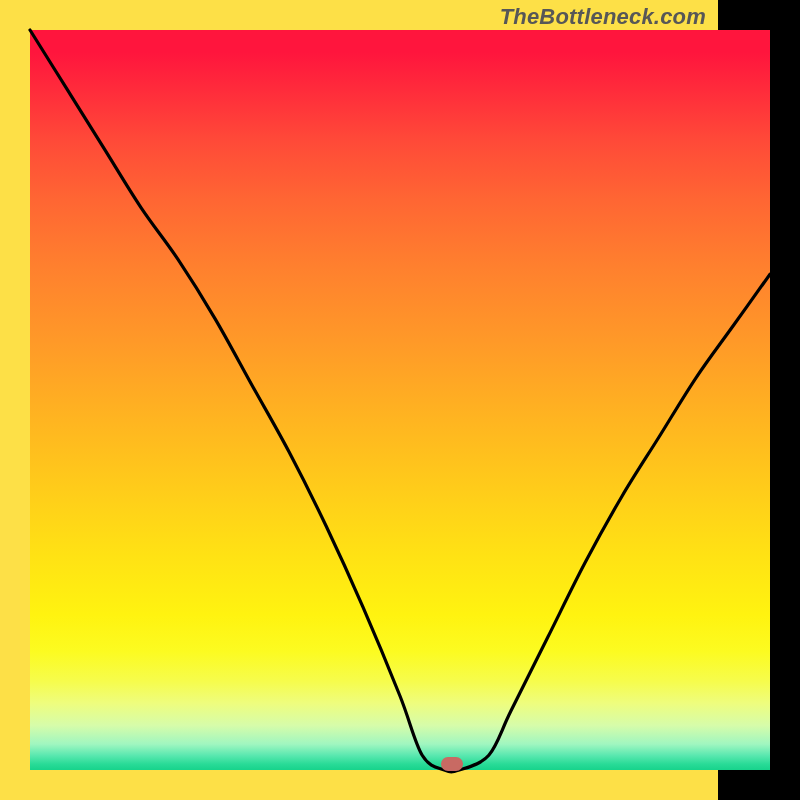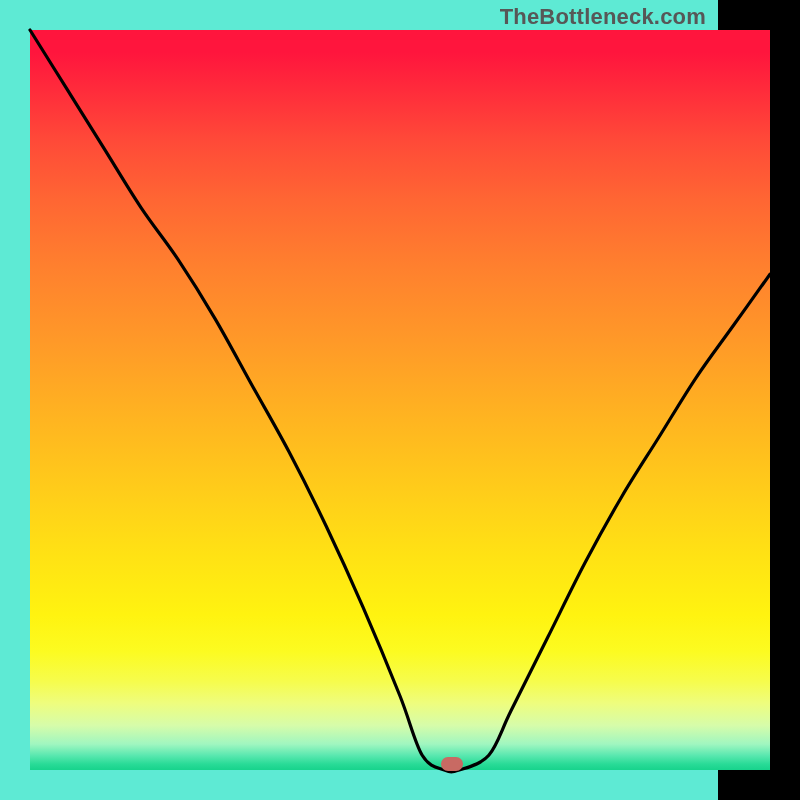--- a/index.html
+++ b/index.html
@@ -7,21 +7,22 @@
     padding: 0;
     width: 800px;
     height: 800px;
     background: #000;
     overflow: hidden;
   }
   .frame {
     position: relative;
     width: 718px;
     height: 800px;
-    background: #5eead4;
+    background: #fde047;
+    font-style: italic;
   }
   .watermark {
     position: absolute;
     top: 4px;
     right: 12px;
     font-family: Arial, Helvetica, sans-serif;
     font-size: 22px;
     font-weight: 600;
     color: #575757;
     letter-spacing: 0.2px;

